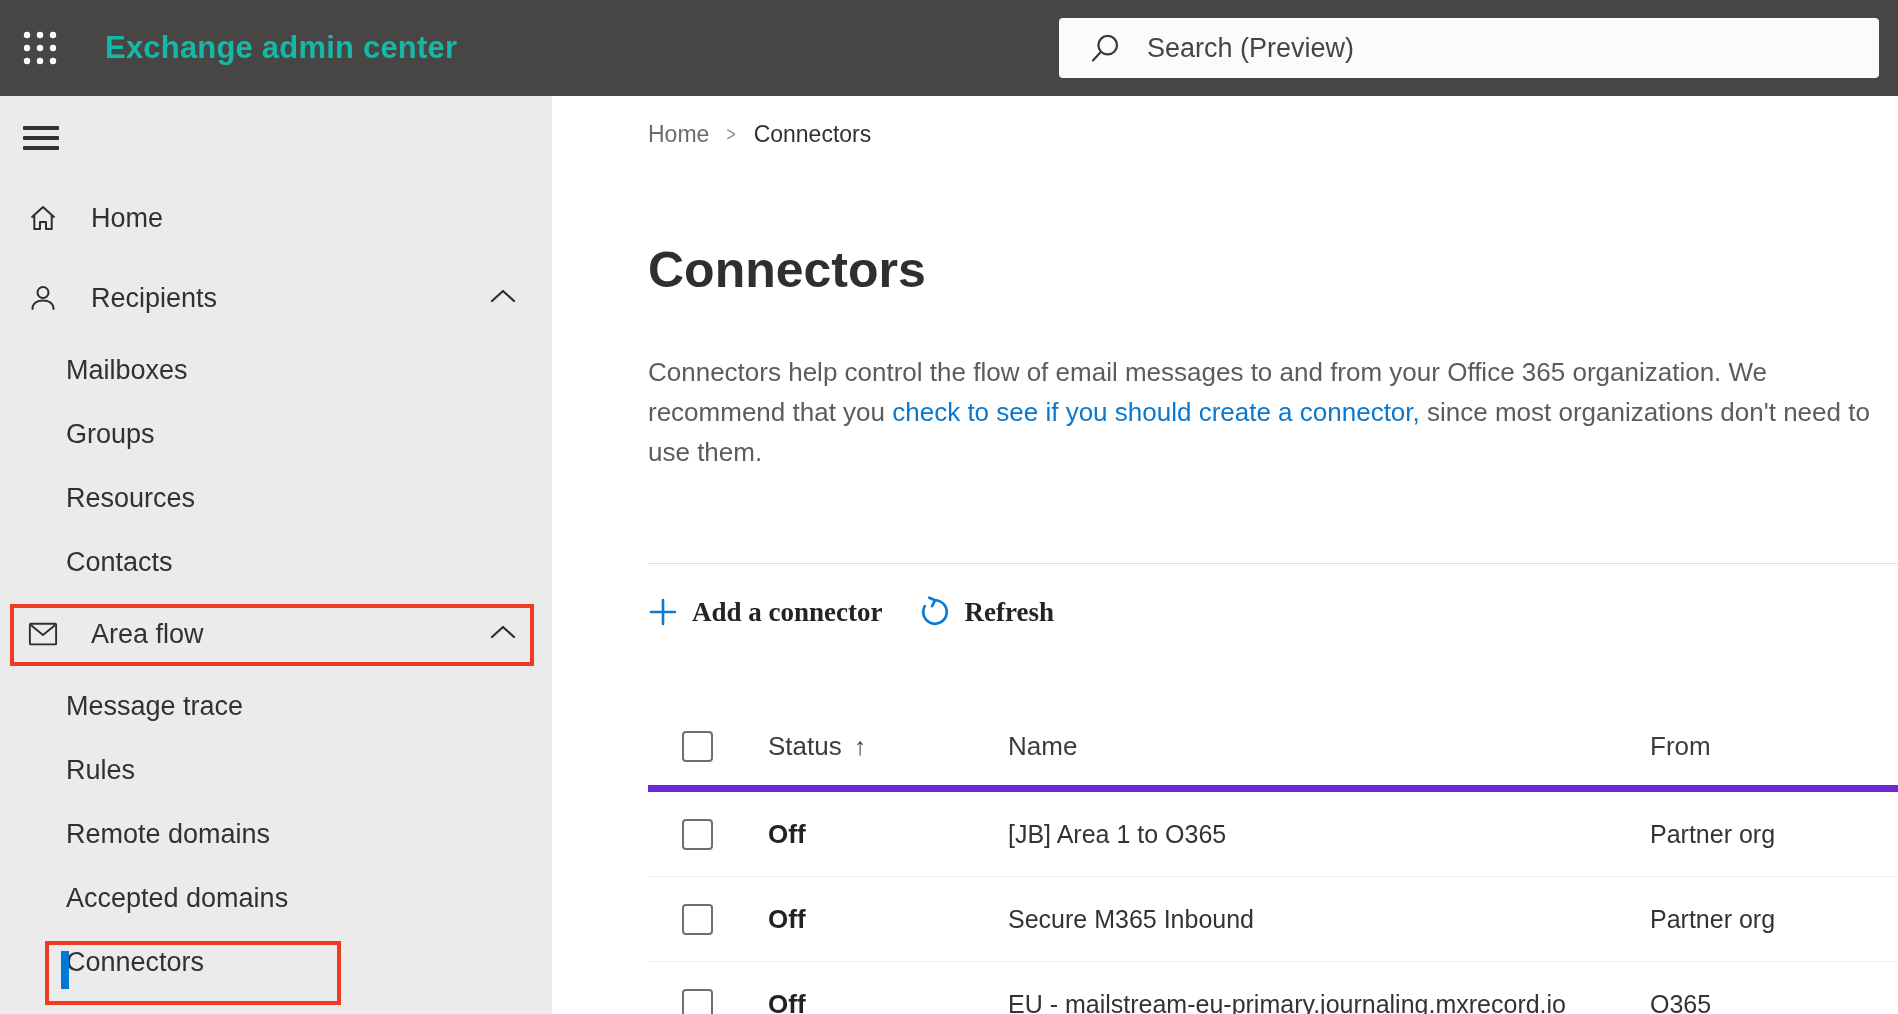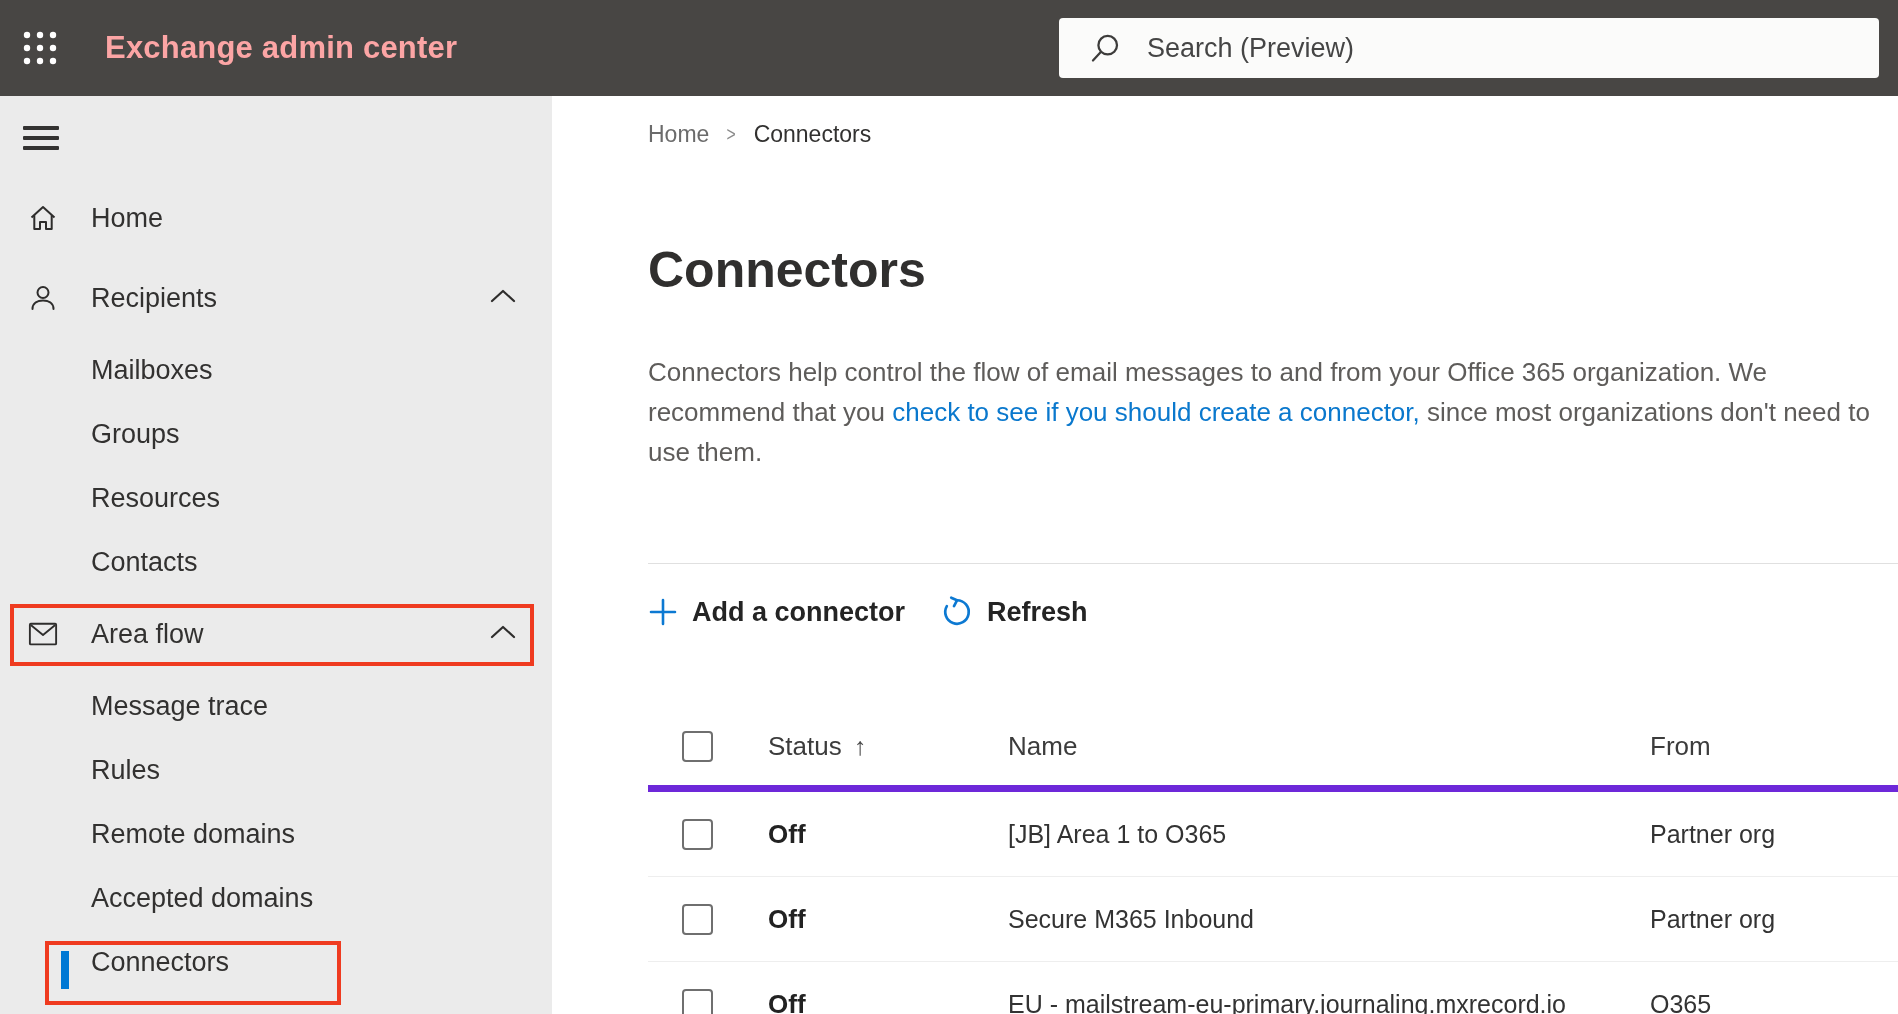--- a/index.html
+++ b/index.html
@@ -3,55 +3,55 @@
 <meta charset="utf-8">
 <style>
   html,body{margin:0;padding:0;width:1898px;height:1014px;overflow:hidden;background:#fff;
     font-family:"Liberation Sans","DejaVu Sans",sans-serif;-webkit-font-smoothing:antialiased;}
   *{box-sizing:border-box;}
 
   
   .topbar{position:absolute;left:0;top:0;width:1898px;height:96px;background:#484644;z-index:10;}
   .waffle{position:absolute;left:18px;top:26px;width:44px;height:44px;display:flex;align-items:center;justify-content:center;cursor:pointer;}
   .app-title{position:absolute;left:105px;top:0;height:96px;display:flex;align-items:center;
-    color:#fca5a5;font-size:31px;font-weight:600;letter-spacing:.2px;}
+    color:#14b8a6;font-size:31px;font-weight:600;letter-spacing:.2px;}
   .searchbox{position:absolute;left:1059px;top:18px;width:820px;height:60px;background:#fbfbfa;border-radius:4px;
     display:flex;align-items:center;padding-left:30px;}
   .searchbox svg{flex:0 0 auto;}
   .searchbox input{border:none;outline:none;background:transparent;margin-left:22px;width:640px;
     font-size:27px;color:#7f1d1d;font-family:inherit;}
   .searchbox input::placeholder{color:#454545;opacity:1;}
 
   
   .sidebar{position:absolute;left:0;top:96px;width:552px;height:918px;background:#ebebeb;}
   .hamburger{position:absolute;left:23px;top:30px;width:36px;height:24px;display:flex;flex-direction:column;justify-content:space-between;cursor:pointer;}
   .hamburger span{display:block;width:36px;height:4px;background:#333231;border-radius:1px;}
   .nav{position:absolute;left:0;top:82px;width:552px;}
   .nav-row{position:relative;display:flex;align-items:center;width:552px;cursor:pointer;}
   .nav-row.top{height:80px;padding-left:28px;}
-  .nav-row.sub{height:64px;padding-left:91px;}
+  .nav-row.sub{height:64px;padding-left:66px;}
   .nicon{width:30px;height:30px;margin-right:33px;display:flex;align-items:center;justify-content:center;}
   .nlabel{font-size:27px;color:#323130;white-space:nowrap;}
   .chev{position:absolute;right:36px;top:50%;transform:translateY(-50%);}
   .annot-mailflow{position:absolute;left:10px;top:10px;width:524px;height:62px;border:4px solid #ef3b20;pointer-events:none;}
   .annot-connectors{position:absolute;left:45px;top:11px;width:296px;height:64px;border:4px solid #ef3b20;pointer-events:none;z-index:2;}
   .selbar{position:absolute;left:61px;top:21px;width:8px;height:38px;background:#0078d4;}
 
   
   .main{position:absolute;left:552px;top:96px;width:1346px;height:918px;background:#fff;}
   .breadcrumb{position:absolute;left:96px;top:24px;height:28px;display:flex;align-items:center;font-size:23px;}
   .bc-home{color:#6b6b6b;cursor:pointer;}
   .bc-sep{color:#8a8a8a;margin:0 16px;font-size:21px;transform:scaleX(.75);}
   .bc-cur{color:#323130;}
   h1.page-title{position:absolute;left:96px;top:146px;margin:0;font-size:50px;line-height:56px;font-weight:700;color:#302f2e;}
   .desc{position:absolute;left:96px;top:256px;width:1232px;margin:0;font-size:26px;line-height:40px;color:#5e5c5a;}
   .desc a{color:#0a78cd;text-decoration:none;cursor:pointer;}
   .divider{position:absolute;left:96px;right:0;top:467px;height:1px;background:#e0e0e0;}
   .toolbar{position:absolute;left:96px;top:488px;height:56px;display:flex;align-items:center;gap:36px;}
-  .tool-btn{display:flex;align-items:center;gap:14px;background:none;border:none;padding:0;cursor:pointer;font-family:Liberation Sans, sans-serif;}
+  .tool-btn{display:flex;align-items:center;gap:14px;background:none;border:none;padding:0;cursor:pointer;font-family:Liberation Serif, serif;}
   .tool-btn span{font-size:27px;font-weight:600;color:#242424;white-space:nowrap;}
 
   
   .table{position:absolute;left:96px;right:0;top:612px;}
   .trow{display:grid;grid-template-columns:120px 240px 642px 1fr;align-items:center;border-bottom:1px solid #eeeeee;}
   .thead{height:84px;border-bottom:7px solid #6d28d9;}
   .brow{height:85px;}
   .cb{width:31px;height:31px;margin-left:34px;border:2px solid #6f6f6f;border-radius:4px;background:#fff;cursor:pointer;}
   .hcell{font-size:26px;color:#3c3c3c;display:flex;align-items:center;}
   .sort{margin-left:12px;font-size:25px;color:#4a4a4a;}

